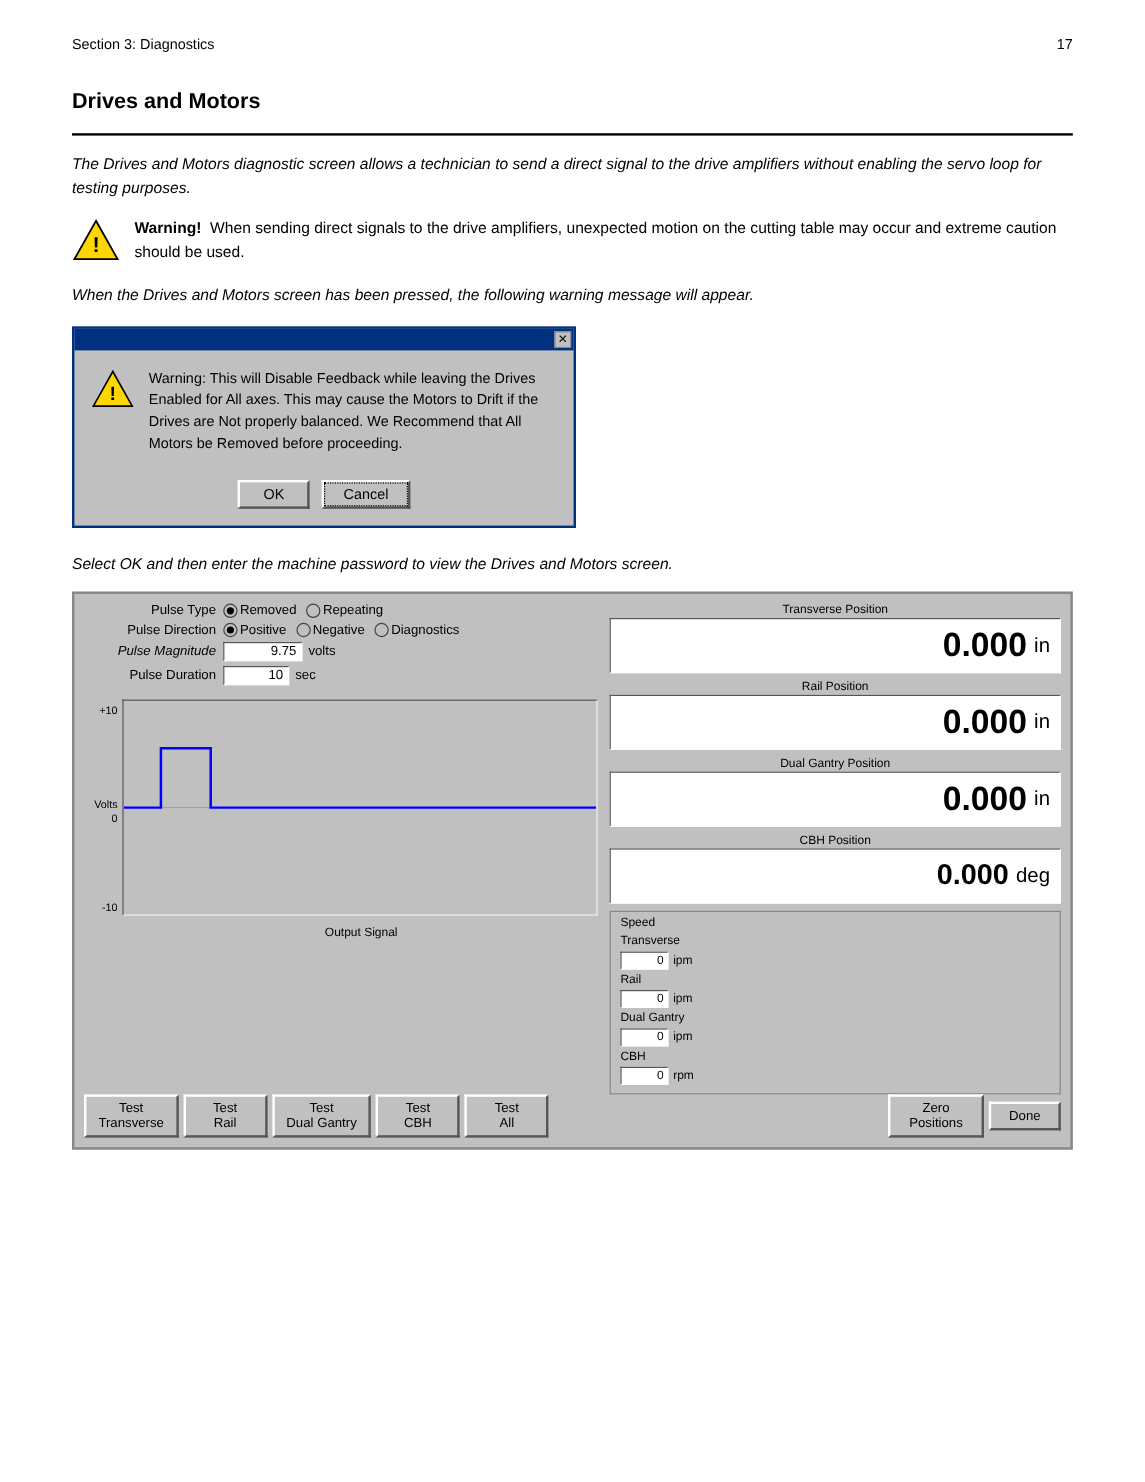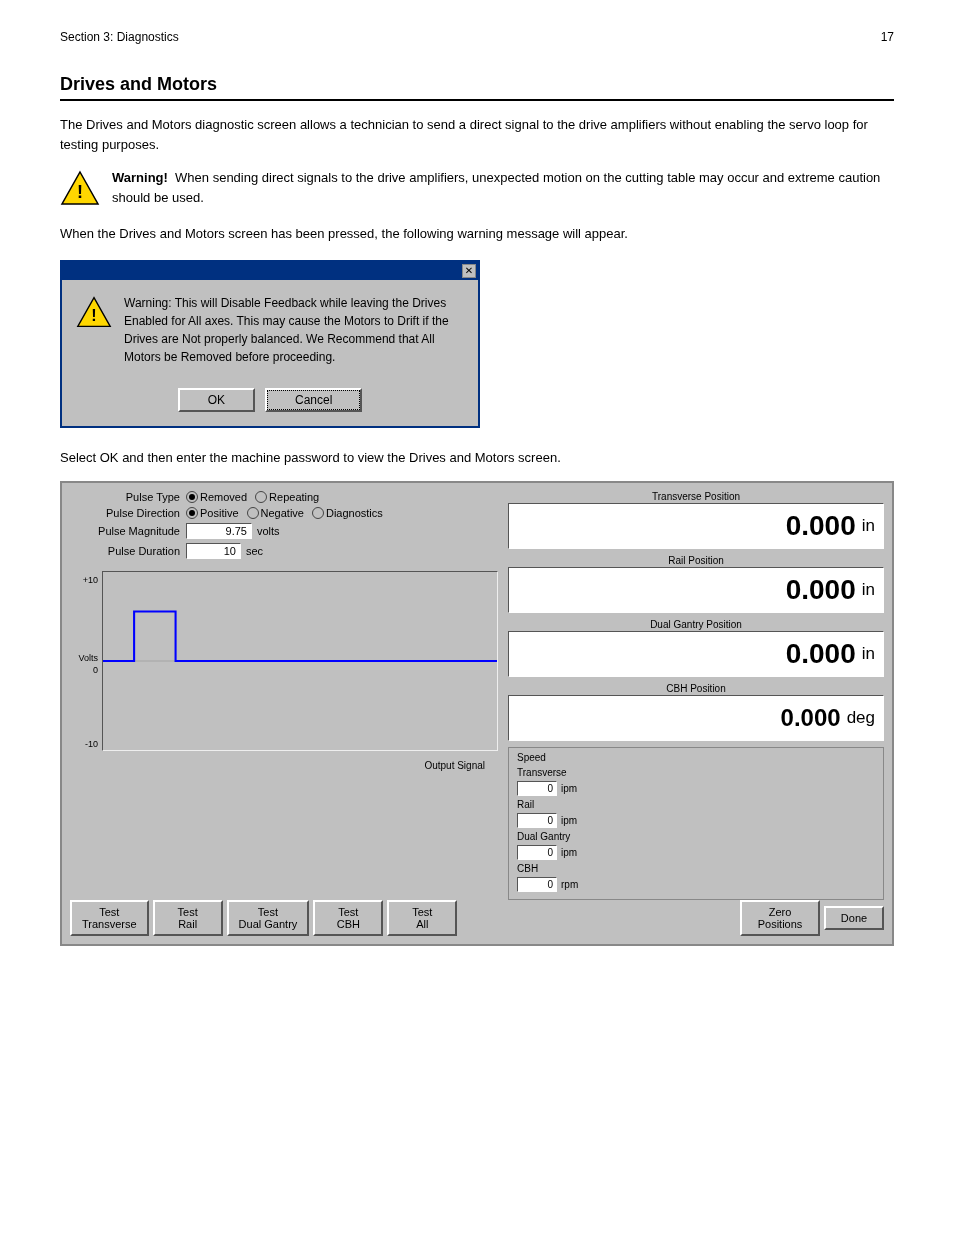--- a/index.html
+++ b/index.html
@@ -16,27 +16,28 @@
       display: flex;
       justify-content: space-between;
       font-size: 12px;
       color: #000000;
       margin-bottom: 30px;
     }
     .section-title {
       font-size: 18px;
       font-weight: bold;
       border-bottom: 2px solid #000;
-      padding-bottom: 4px;
+      padding-bottom: 16px;
       margin-bottom: 14px;
     }
     .body-text {
       font-size: 13px;
       line-height: 1.5;
       margin-bottom: 14px;
+      font-style: italic;
     }
     .warning-block {
       display: flex;
       align-items: flex-start;
       margin-bottom: 16px;
     }
     .warning-icon {
       width: 40px;
       height: 40px;
       margin-right: 12px;
@@ -99,21 +100,21 @@
       justify-content: center;
       gap: 10px;
       padding: 8px 14px 14px;
     }
     .dialog-btn {
       background: #c0c0c0;
       border-top: 2px solid #fff;
       border-left: 2px solid #fff;
       border-right: 2px solid #555;
       border-bottom: 2px solid #555;
-      padding: 3px 28px;
+      padding: 3px 16px;
       font-size: 12px;
       cursor: pointer;
       min-width: 60px;
     }
     .dialog-btn.focused {
       outline: 1px dotted #000;
       outline-offset: -3px;
     }
 
     
@@ -345,21 +346,21 @@
             <span>Negative</span>
           </div>
           <div class="ui-radio-item">
             <div class="radio-circle"></div>
             <span>Diagnostics</span>
           </div>
         </div>
       </div>
 
       <div class="ui-row">
-        <span class="ui-label" style="width:110px;">Pulse Magnitude</span>
+        <span class="ui-label" style="width:110px;font-style:italic;">Pulse Magnitude</span>
         <input class="ui-input" style="width: 66px;" value="9.75">
         <span style="margin-left:5px;">volts</span>
       </div>
 
       <div class="ui-row">
         <span class="ui-label" style="width:110px;">Pulse Duration</span>
         <input class="ui-input" style="width: 55px;" value="10">
         <span style="margin-left:5px;">sec</span>
       </div>
 
@@ -373,21 +374,21 @@
         <div style="position:absolute; left:32px; right:2px; top:6px; bottom:24px; background:#c0c0c0; border-top:1px solid #555; border-left:1px solid #555; border-right:1px solid #eee; border-bottom:1px solid #eee; overflow:hidden;">
           
           <svg width="100%" height="100%" viewBox="0 0 380 180" preserveAspectRatio="none">
 
             <line x1="0" y1="90" x2="380" y2="90" stroke="#888" stroke-width="0.5"></line>
 
             <polyline points="0,90 30,90 30,40 70,40 70,90 380,90" fill="none" stroke="#0000ff" stroke-width="2"></polyline>
           </svg>
         </div>
 
-        <div style="position:absolute; bottom:4px; left:32px; right:15px; text-align:right; font-size:10px;">Output Signal</div>
+        <div style="position:absolute; bottom:4px; left:32px; right:0; text-align:center; font-size:10px;">Output Signal</div>
       </div>
     </div>
 
     <div class="right-panel">
 
       <div class="position-section">
         <div class="position-label-sm">Transverse Position</div>
         <div class="position-display">
           <span>0.000</span>
           <span class="position-unit">in</span>

